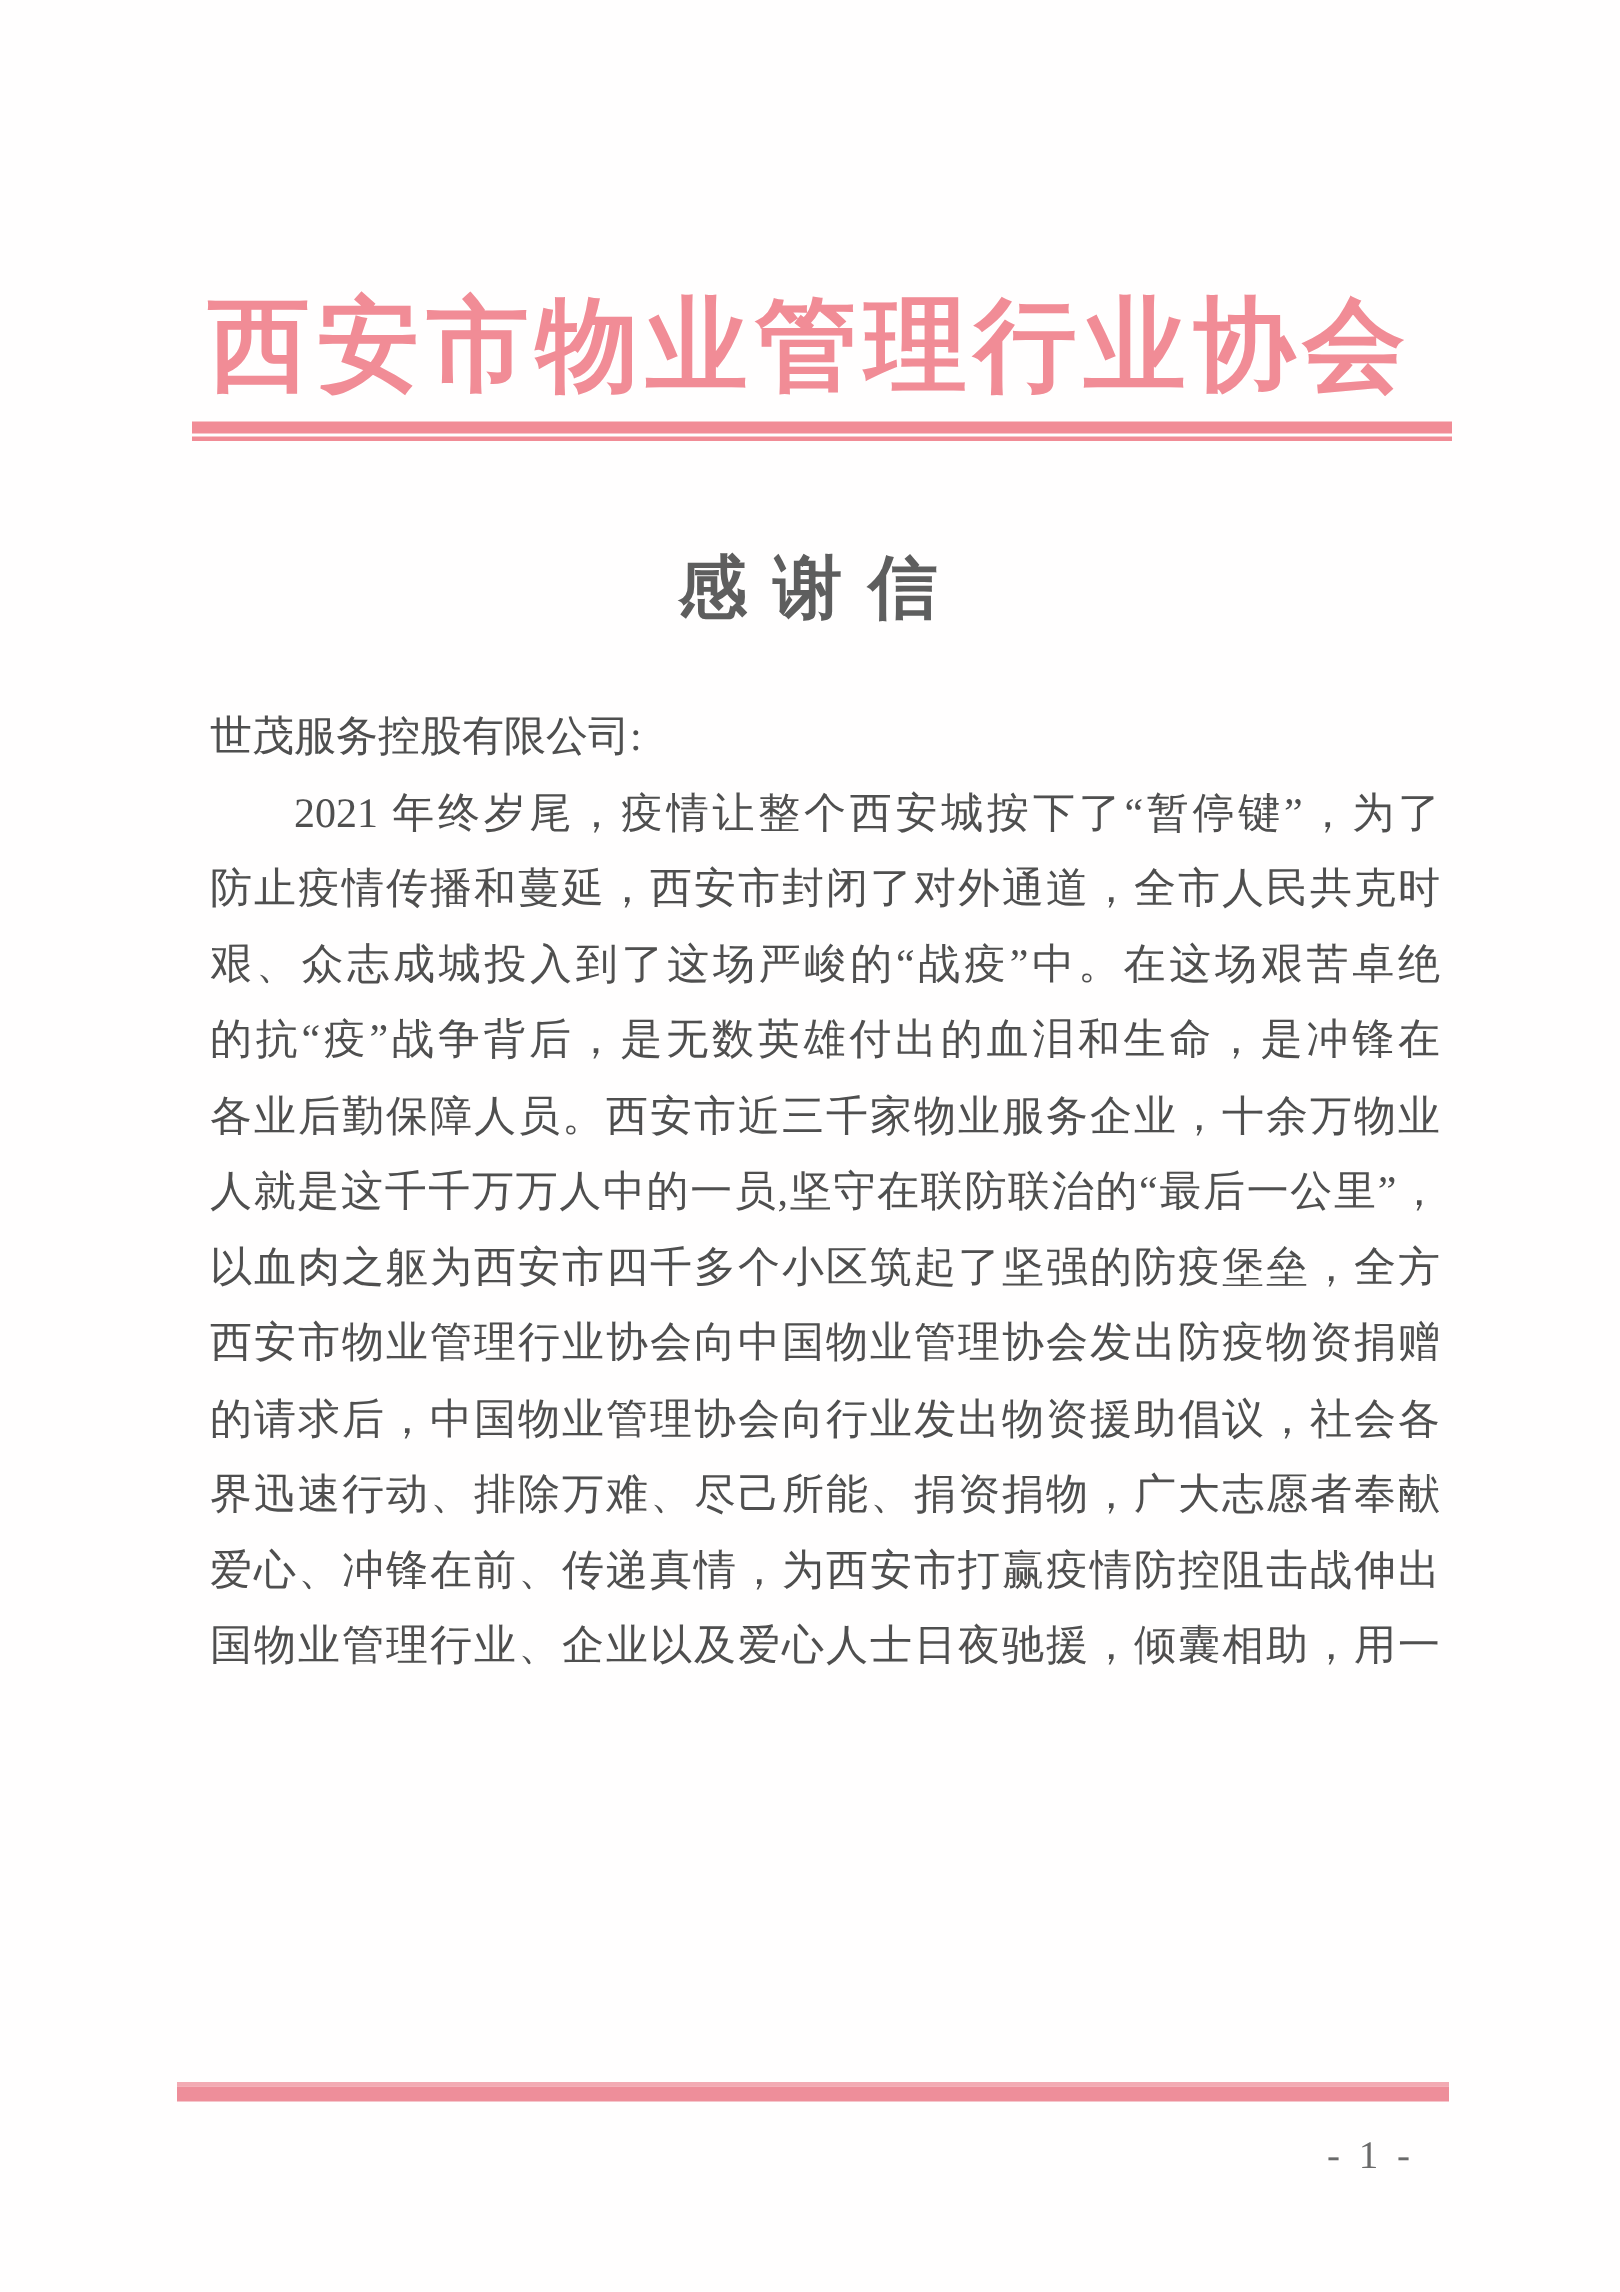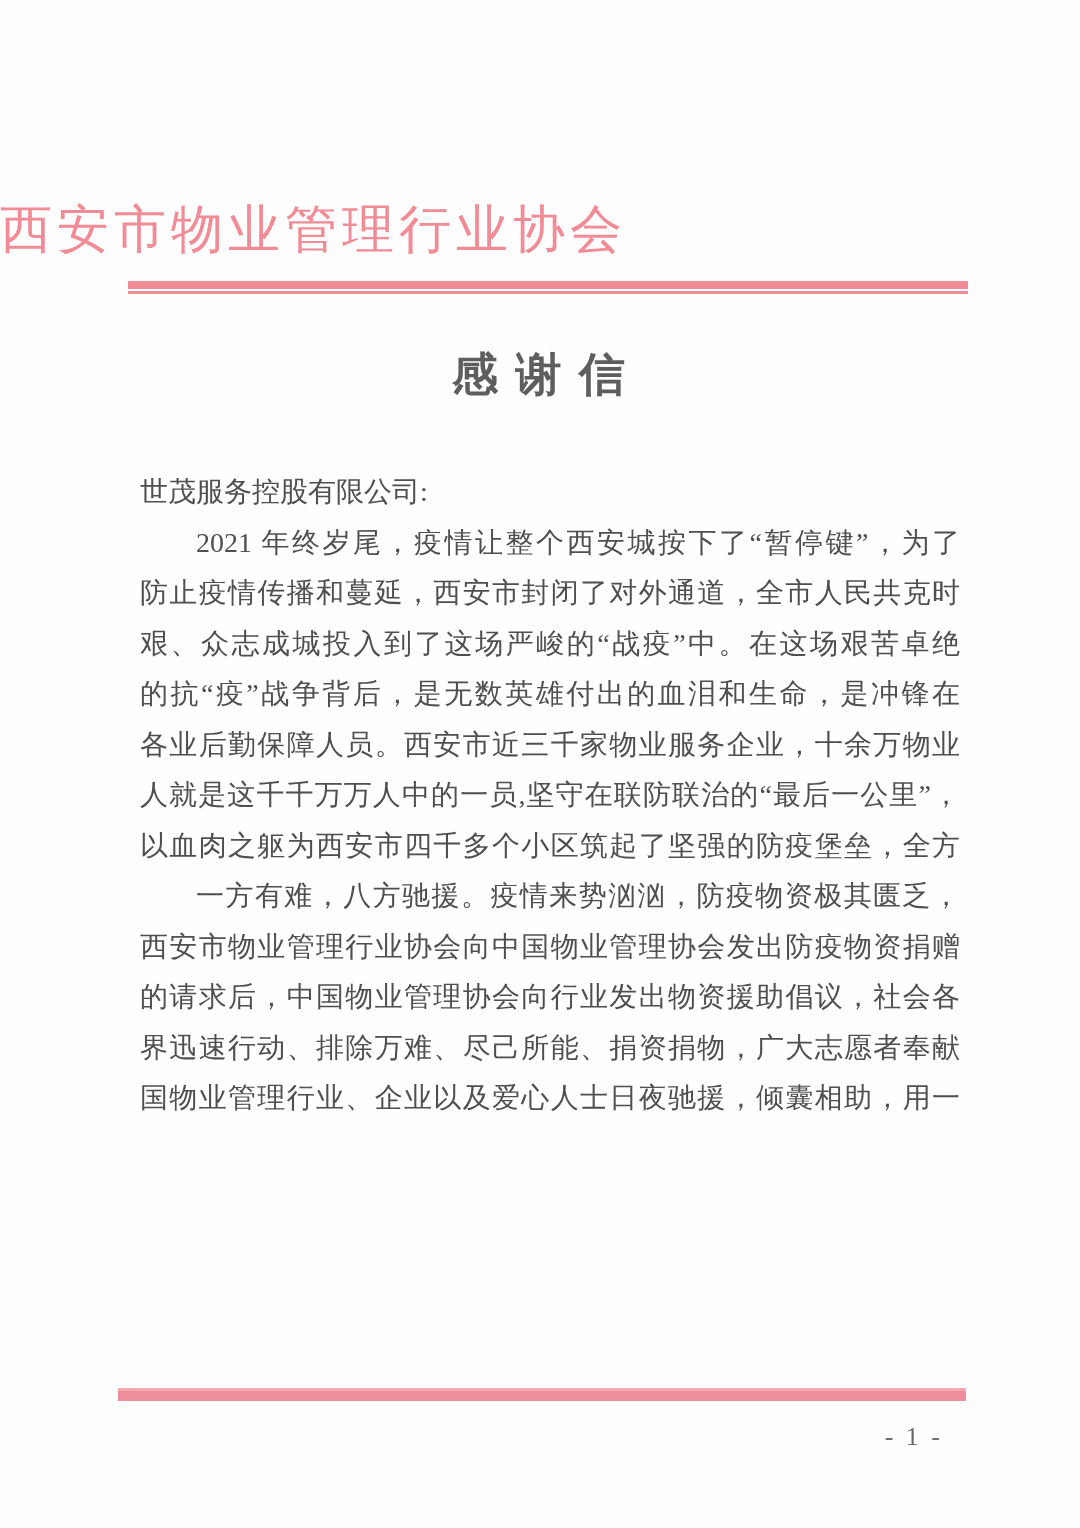--- a/index.html
+++ b/index.html
@@ -11,38 +11,39 @@
     margin: 0 auto;
     background: #fffefe;
     font-family: "Liberation Serif", "DejaVu Serif", serif;
     overflow: hidden;
   }
   .org-title {
     position: absolute;
     top: 190px;
     left: 0;
     width: 100%;
-    font-size: 52px;
+    text-align: center;
+    font-size: 68px;
     line-height: 80px;
-    font-weight: normal;
+    font-weight: bold;
     color: var(--accent);
     letter-spacing: 5px;
     white-space: nowrap;
   }
   .letterhead-rule {
     position: absolute;
     top: 281px;
     left: 128px;
     width: 840px;
   }
   .rule-thick { height: 8px; background: var(--accent); }
   .rule-thin  { height: 3px; background: var(--accent); margin-top: 2px; }
   .doc-title {
     position: absolute;
-    top: 348px;
+    top: 365px;
     left: 0;
     width: 100%;
     text-align: center;
     font-size: 46px;
     line-height: 54px;
     font-weight: bold;
     color: #5e5e5e;
     letter-spacing: 3px;
   }
   .letter-body {
@@ -100,24 +101,24 @@
 
   <div class="letter-body">
     <div class="line short">世茂服务控股有限公司:</div>
     <div class="line indent">2021 年终岁尾，疫情让整个西安城按下了“暂停键”，为了</div>
     <div class="line">防止疫情传播和蔓延，西安市封闭了对外通道，全市人民共克时</div>
     <div class="line">艰、众志成城投入到了这场严峻的“战疫”中。在这场艰苦卓绝</div>
     <div class="line">的抗“疫”战争背后，是无数英雄付出的血泪和生命，是冲锋在</div>
     <div class="line">各业后勤保障人员。西安市近三千家物业服务企业，十余万物业</div>
     <div class="line">人就是这千千万万人中的一员,坚守在联防联治的“最后一公里”，</div>
     <div class="line">以血肉之躯为西安市四千多个小区筑起了坚强的防疫堡垒，全方</div>
-    <div class="line indent">一方有难，八方驰援。疫情来势汹汹，防疫物资极其匮乏，</div>
     <div class="line">西安市物业管理行业协会向中国物业管理协会发出防疫物资捐赠</div>
     <div class="line">的请求后，中国物业管理协会向行业发出物资援助倡议，社会各</div>
     <div class="line">界迅速行动、排除万难、尽己所能、捐资捐物，广大志愿者奉献</div>
+    <div class="line">爱心、冲锋在前、传递真情，为西安市打赢疫情防控阻击战伸出</div>
     <div class="line">国物业管理行业、企业以及爱心人士日夜驰援，倾囊相助，用一</div>
   </div>
 
   <div class="footer-rule">
     <div class="thin"></div>
     <div class="thick"></div>
   </div>
 
   <div class="page-number">- 1 -</div>
 

